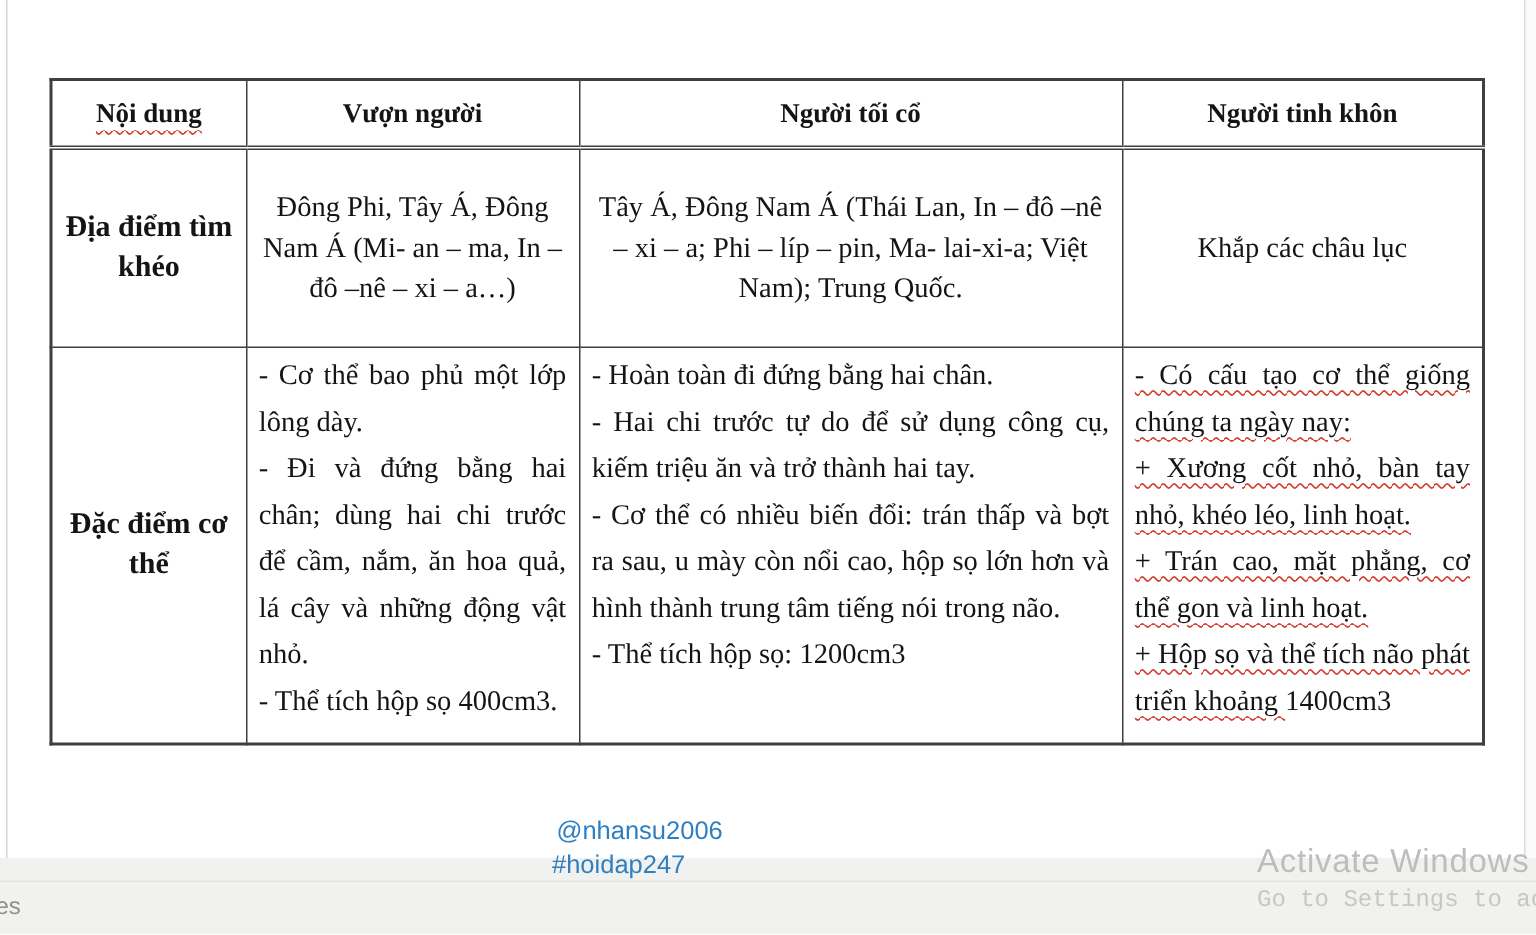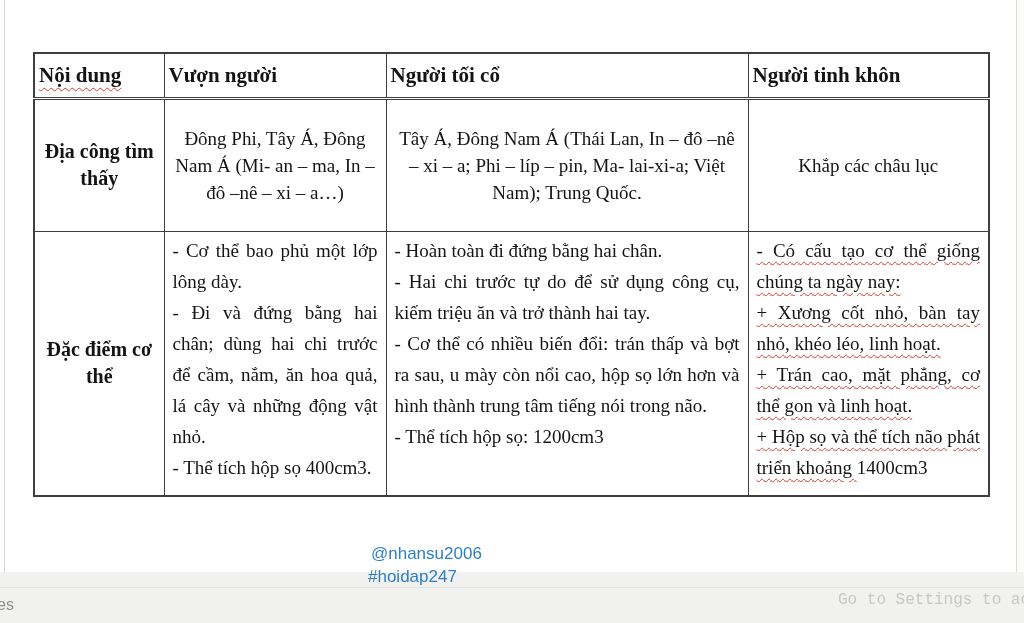--- a/index.html
+++ b/index.html
@@ -11,21 +11,21 @@
   .scroll-strip { position:absolute; right:0; top:0; width:7px; height:572px; background:#fbfbfa; border-left:1px solid #dcdcda; }
 
   table.cmp {
     position:absolute; left:33px; top:52px; width:955px;
     border-collapse:collapse; table-layout:fixed;
     border:2px solid var(--table-border,#3f3f3f);
   }
   .cmp th, .cmp td { border:1px solid var(--table-border,#3f3f3f); overflow:hidden; }
   tr.hdr { height:45px; }
   tr.hdr th {
-    font-size:21px; font-weight:bold; text-align:left; vertical-align:middle;
+    font-size:18px; font-weight:bold; text-align:center; vertical-align:middle;
     border-bottom:3px double var(--table-border,#3f3f3f); padding:0 4px;
   }
   tr.era { height:38px; }
   tr.loc { height:133px; }
   tr.bod { height:265px; }
   td.lbl { font-weight:bold; font-size:20px; text-align:center; vertical-align:middle; line-height:27px; padding:0 6px; }
   td.c   { text-align:center; vertical-align:middle; font-size:19px; line-height:27px; padding:0 10px; }
   td.body { vertical-align:top; font-size:19px; line-height:31px; padding:3px 8px 0 8px; }
   td.body .para { text-align:justify; margin:0; }
   .wavy {
@@ -84,21 +84,21 @@
             <div class="para"><span>Vượn người</span></div>
           </th>
         <th>
             <div class="para"><span>Người tối cổ</span></div>
           </th>
         <th>
             <div class="para"><span>Người tinh khôn</span></div>
           </th>
       </tr>
       <tr class="loc">
-        <td class="lbl">Địa công tìm thấy</td>
+        <td class="lbl">Địa điểm tìm khéo</td>
         <td class="c">Đông Phi, Tây Á, Đông Nam Á (Mi- an – ma, In – đô –nê – xi – a…)</td>
         <td class="c">Tây Á, Đông Nam Á (Thái Lan, In – đô –nê – xi – a; Phi – líp – pin, Ma- lai-xi-a; Việt Nam); Trung Quốc.</td>
         <td class="c">Khắp các châu lục</td>
       </tr>
       <tr class="bod">
         <td class="lbl">Đặc điểm cơ thể</td>
         <td class="body">
             <div class="para"><span>- Cơ thể bao phủ một lớp lông dày.</span></div>
             <div class="para"><span>- Đi và đứng bằng hai chân; dùng hai chi trước để cầm, nắm, ăn hoa quả, lá cây và những động vật nhỏ.</span></div>
             <div class="para"><span>- Thể tích hộp sọ 400cm3.</span></div>
@@ -118,17 +118,18 @@
       </tr>
     </tbody>
   </table>
 
   <div class="band"></div>
   <div class="progress-line"></div>
 
   <span class="handle">@nhansu2006</span>
   <span class="hashtag">#hoidap247</span>
 
+  <span class="wm1">Activate Windows</span>
   <span class="wm2">Go to Settings to activate</span>
 
   <span class="edge-es">es</span>
 
 </div>
 
 </body></html>

